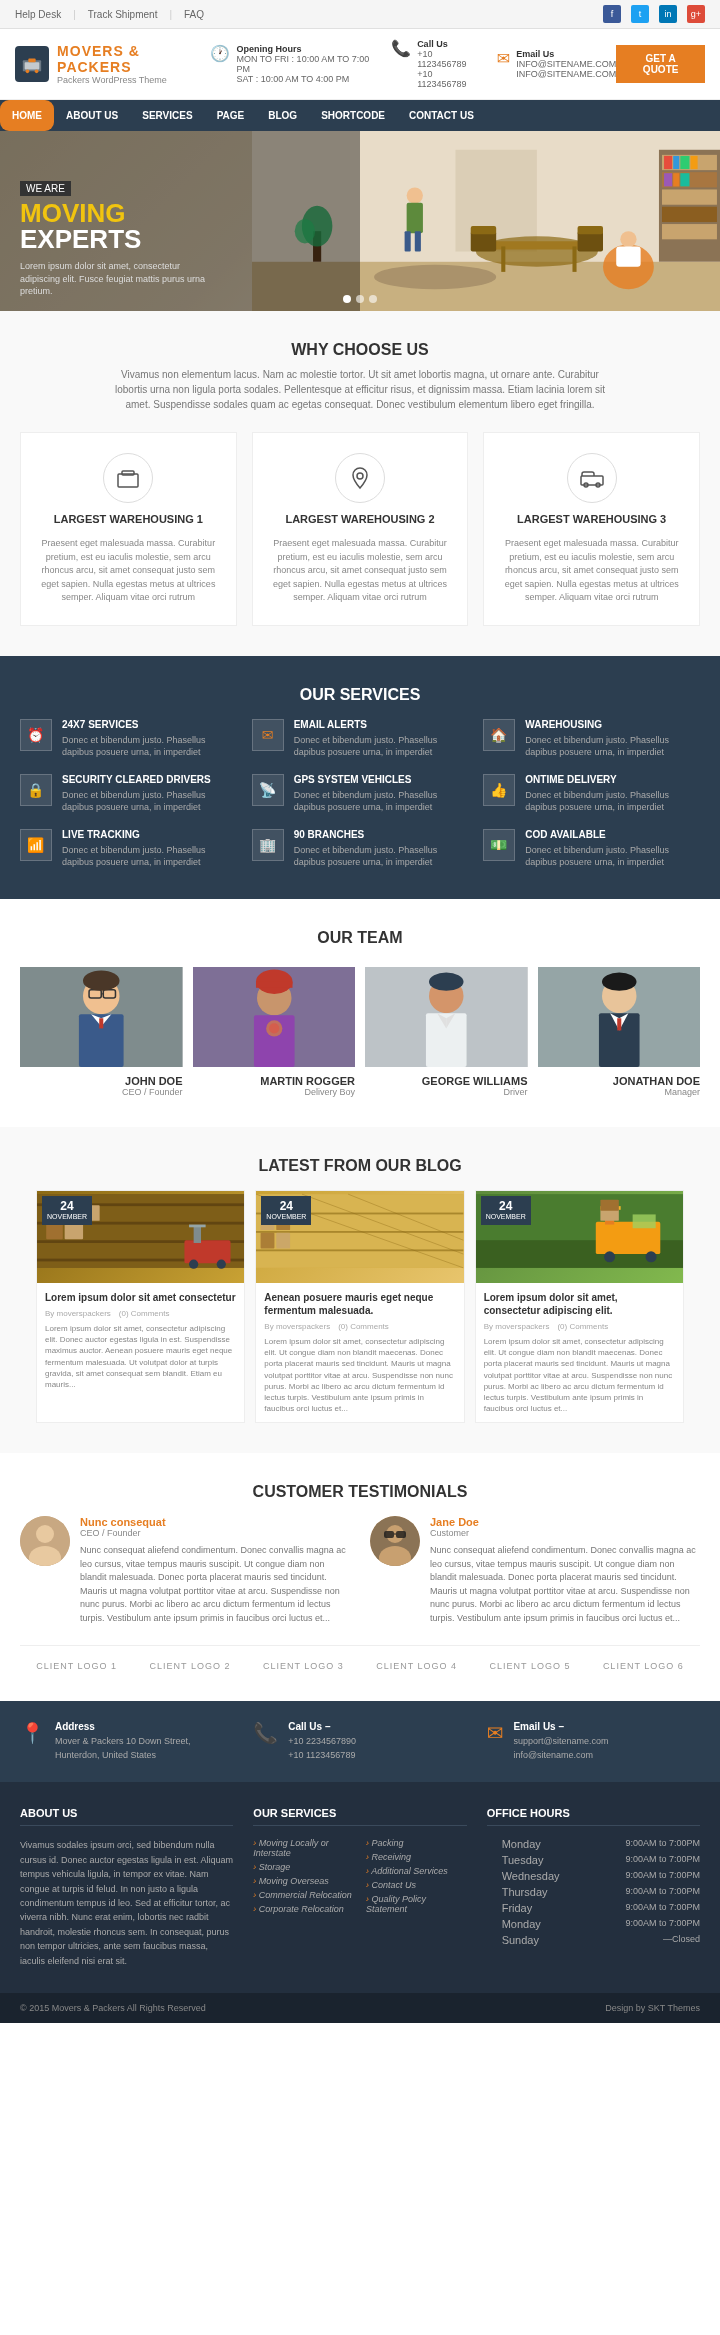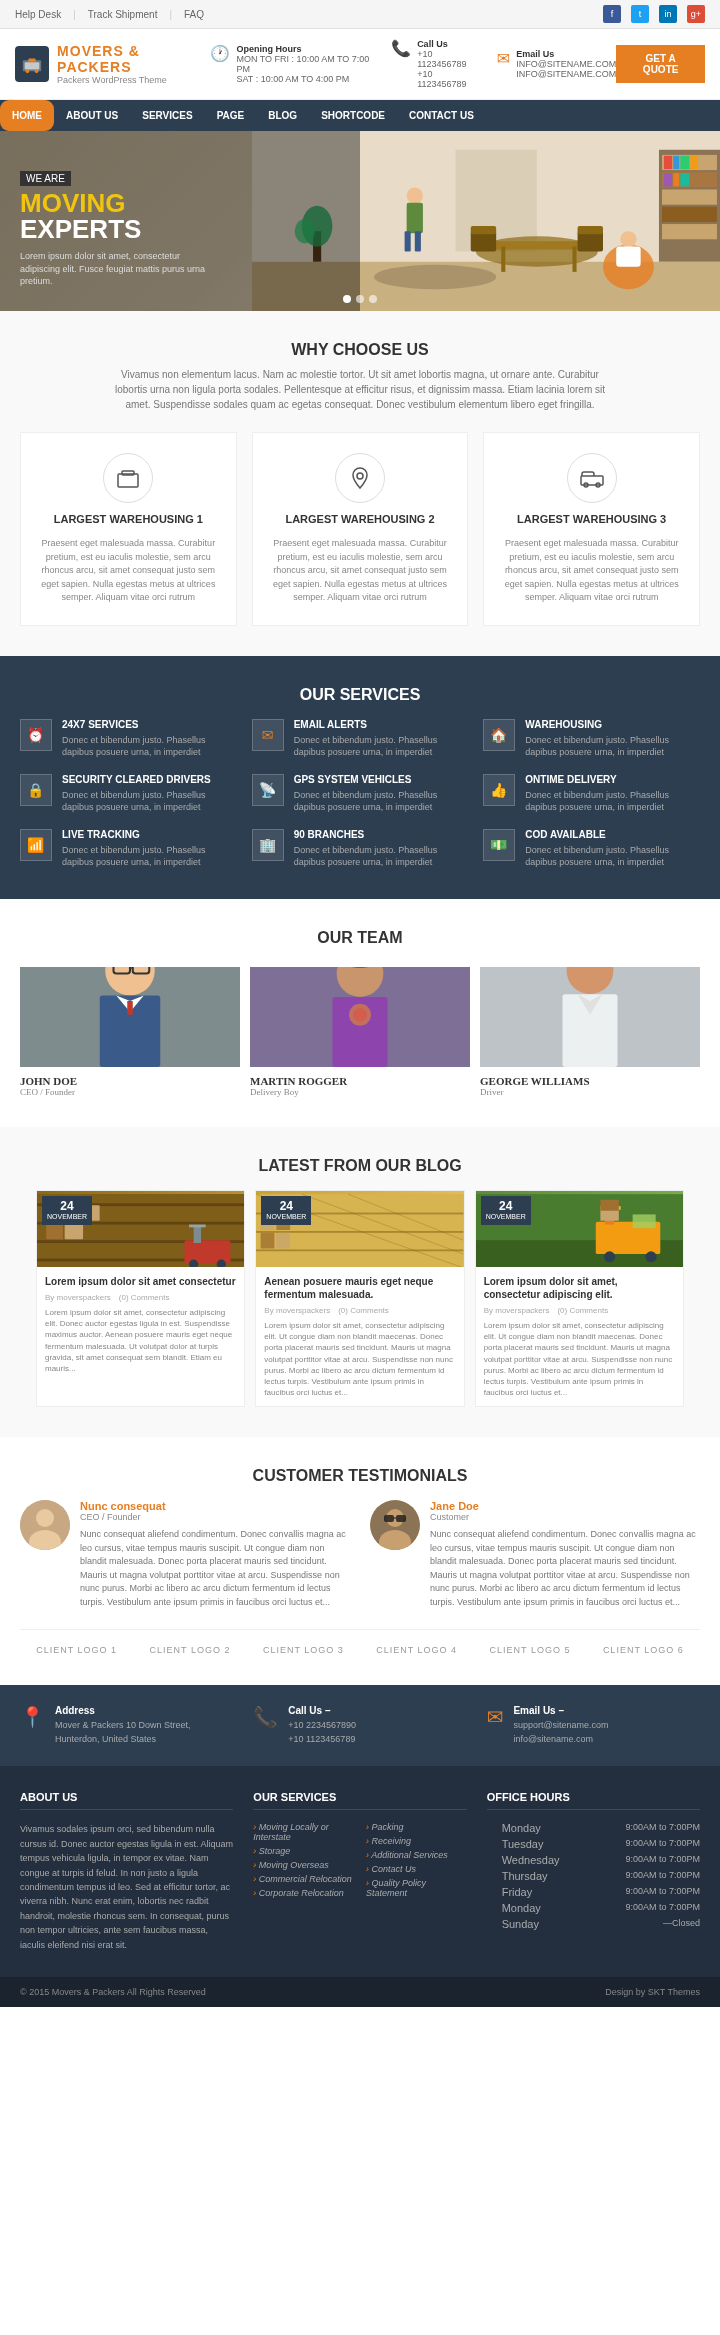--- a/index.html
+++ b/index.html
@@ -32,21 +32,21 @@
     .info-text-val { font-size: 9px; color: #666; }
     .get-quote-btn { background: #e67e22; color: #fff; padding: 8px 12px; font-size: 10px; font-weight: bold; border: none; cursor: pointer; text-transform: uppercase; }
 
     
     .nav { background: #2c3e50; display: flex; align-items: center; }
     .nav-item { padding: 10px 12px; color: #fff; font-size: 10px; cursor: pointer; text-transform: uppercase; font-weight: bold; }
     .nav-item.active { background: #e67e22; border-radius: 9px; }
 
     
     .hero { position: relative; height: 180px; background: linear-gradient(135deg, #c8b89a 0%, #d4c4a8 40%, #e8d9c0 70%, #f0e4d0 100%); overflow: hidden; }
-    .hero-text-block { position: absolute; top: 40px; left: 20px; }
+    .hero-text-block { position: absolute; top: 50px; left: 20px; }
     .hero-dots { position: absolute; bottom: 8px; left: 50%; transform: translateX(-50%); display: flex; gap: 5px; }
     .hero-dot { width: 8px; height: 8px; border-radius: 50%; background: #fff; opacity: 0.6; }
     .hero-dot.active { opacity: 1; }
     .section-title { text-align: center; font-size: 16px; font-weight: bold; color: #333; margin-bottom: 8px; text-transform: uppercase; }
     .section-subtitle { text-align: center; font-size: 10px; color: #777; margin-bottom: 20px; line-height: 1.5; max-width: 500px; margin-left: auto; margin-right: auto; }
 
     
     .why-choose { background: #f9f9f9; padding: 30px 20px; }
     .features-grid { display: flex; gap: 15px; margin-top: 15px; }
     .feature-card { flex: 1; background: #fff; border: 1px solid #eee; padding: 20px 15px; text-align: center; }
@@ -59,30 +59,30 @@
     .services-section .section-title { color: #fff; }
     .services-grid { display: grid; grid-template-columns: repeat(3, 1fr); gap: 15px; margin-top: 15px; }
     .service-item { display: flex; gap: 10px; }
     .service-icon { width: 32px; height: 32px; background: rgba(255,255,255,0.1); border: 1px solid rgba(255,255,255,0.2); display: flex; align-items: center; justify-content: center; font-size: 14px; color: #e67e22; flex-shrink: 0; }
     .service-text-title { font-size: 10px; font-weight: bold; color: #fff; margin-bottom: 4px; text-transform: uppercase; }
     .service-text-desc { font-size: 9px; color: #aaa; line-height: 1.4; }
 
     
     .team-section { background: #fff; padding: 30px 20px; }
     .team-grid { display: flex; gap: 10px; margin-top: 20px; }
-    .team-card { flex: 1; text-align: left; font-family: Liberation Serif, serif; }
+    .team-card { flex: 1; text-align: right; }
     .team-photo { width: 100%; height: 100px; background: #ddd; margin-bottom: 8px; overflow: hidden; }
     .team-name { font-size: 11px; font-weight: bold; color: #333; }
     .team-role { font-size: 9px; color: #888; }
 
     
     .blog-section { background: #f9f9f9; padding: 30px 36px; }
     .blog-grid { display: flex; gap: 10px; margin-top: 15px; }
     .blog-card { flex: 1; background: #fff; border: 1px solid #eee; }
-    .blog-img { height: 76px; background: #c9a87c; position: relative; overflow: hidden; }
+    .blog-img { height: 92px; background: #c9a87c; position: relative; overflow: hidden; }
     .blog-img-1 { background: linear-gradient(135deg, #8b6914, #c9a234); }
     .blog-img-2 { background: linear-gradient(135deg, #c9a234, #e8c56d); }
     .blog-img-3 { background: linear-gradient(135deg, #5d8a3c, #82b94e); }
     .blog-date-badge { position: absolute; top: 5px; left: 5px; background: #2c3e50; color: #fff; padding: 3px 5px; font-size: 8px; line-height: 1.2; text-align: center; }
     .blog-date-day { font-size: 12px; font-weight: bold; display: block; }
     .blog-date-month { font-size: 7px; text-transform: uppercase; display: block; }
     .blog-content { padding: 8px; }
     .blog-title { font-size: 10px; font-weight: bold; color: #333; margin-bottom: 5px; line-height: 1.3; }
     .blog-meta { font-size: 8px; color: #aaa; margin-bottom: 5px; display: flex; gap: 8px; }
     .blog-desc { font-size: 8px; color: #888; line-height: 1.4; }
@@ -440,20 +440,40 @@
 
           <rect x="60" y="47" width="40" height="53" fill="#ecf0f1" rx="2"></rect>
           <polygon points="80,52 71,47 80,62" fill="#e0e0e0"></polygon>
           <polygon points="80,52 89,47 80,62" fill="#e0e0e0"></polygon>
         </svg>
       </div>
       <div class="team-name">GEORGE WILLIAMS</div>
       <div class="team-role">Driver</div>
     </div>
 
+    <div class="team-card">
+      <div class="team-photo">
+        <svg width="100%" height="100" viewBox="0 0 160 100" preserveAspectRatio="xMidYMax slice">
+          <rect width="160" height="100" fill="#95a5a6"></rect>
+
+          <circle cx="80" cy="30" r="17" fill="#e8c49a"></circle>
+
+          <ellipse cx="80" cy="16" rx="17" ry="9" fill="#1a1a1a"></ellipse>
+
+          <rect x="60" y="47" width="40" height="53" fill="#2c3e50" rx="2"></rect>
+          <polygon points="80,52 71,47 80,64" fill="#fff"></polygon>
+          <polygon points="80,52 89,47 80,64" fill="#fff"></polygon>
+
+          <rect x="78" y="52" width="4" height="12" fill="#c0392b"></rect>
+
+        </svg>
+      </div>
+      <div class="team-name">JONATHAN DOE</div>
+      <div class="team-role">Manager</div>
+    </div>
   </div>
 </div>
 
 <div class="blog-section">
   <h2 class="section-title">LATEST FROM OUR BLOG</h2>
   <div class="blog-grid">
 
     <div class="blog-card">
       <div class="blog-img blog-img-1">
         <svg width="100%" height="80" viewBox="0 0 225 80">

